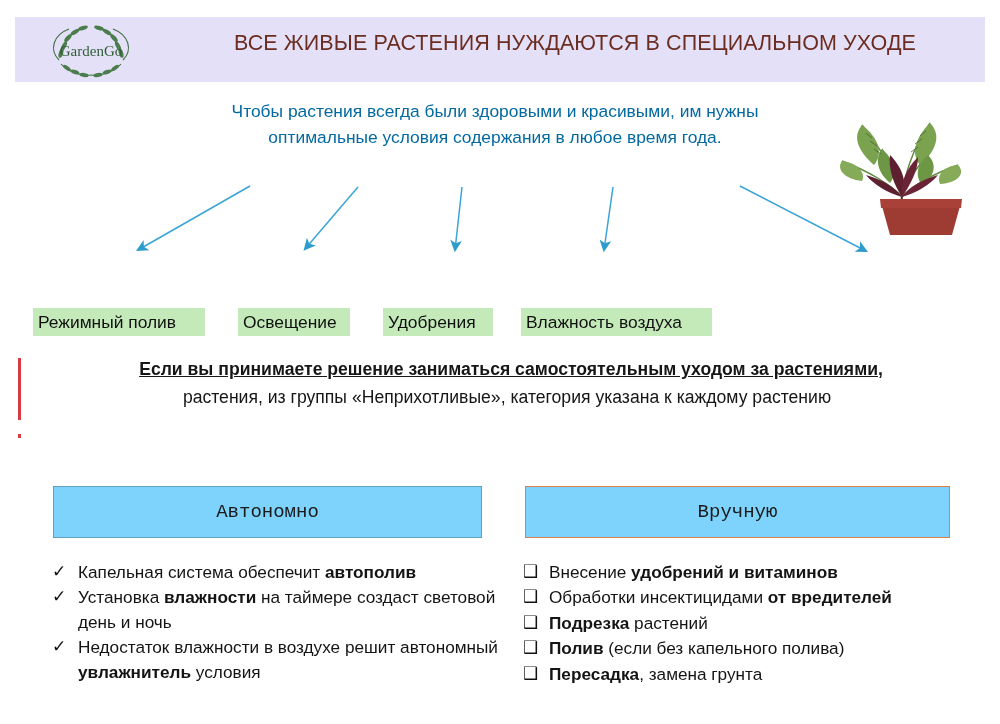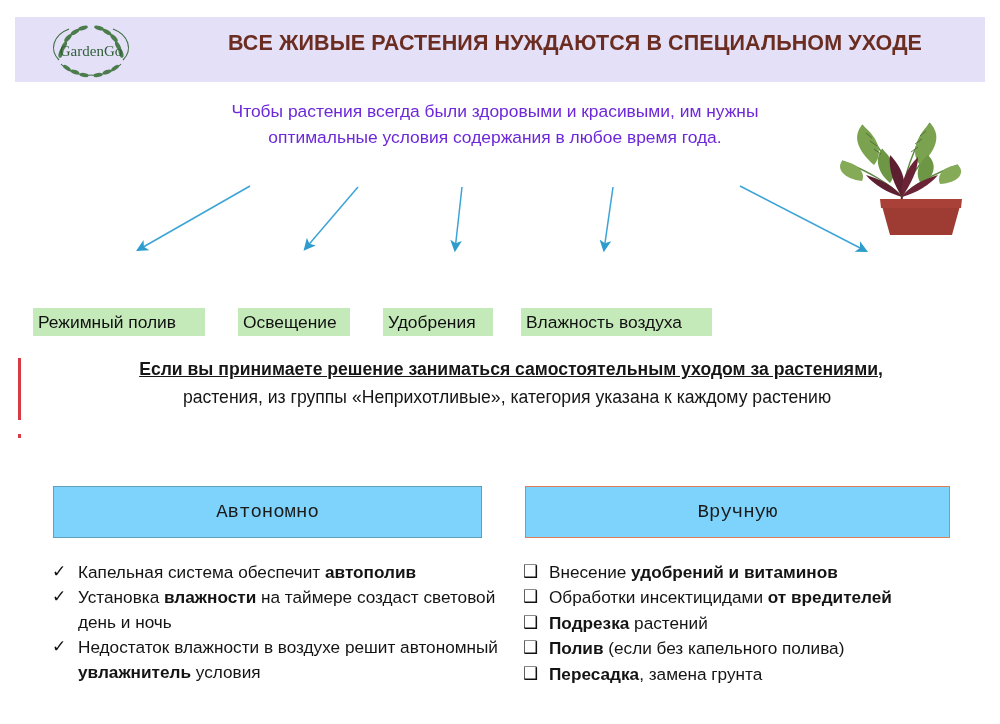--- a/index.html
+++ b/index.html
@@ -21,36 +21,36 @@
     background:#e4e0f7;
     box-sizing:border-box;
   }
   .logo{
     position:absolute;left:16px;top:3px;width:120px;height:60px;
   }
   .logo svg{display:block;width:120px;height:60px;}
   .header-title{
     position:absolute;left:155px;top:0;width:810px;height:53px;
     display:flex;align-items:center;justify-content:center;
-    font-weight:bold;
+    font-weight:normal;
     font-size:21.5px;
     letter-spacing:0.1px;
     color:#6b2d21;
     text-align:center;
     line-height:1.1;
     white-space:nowrap;
   }
 
   
   .subtitle{
     position:absolute;left:150px;top:98px;width:690px;
     text-align:center;
     font-size:17.4px;
     line-height:1.5;
-    color:#6d28d9;
+    color:#0369a1;
   }
 
   
   .plant{
     position:absolute;left:818px;top:85px;width:170px;height:150px;
   }
   .plant svg{display:block;width:170px;height:150px;}
 
   
   .arrows{

